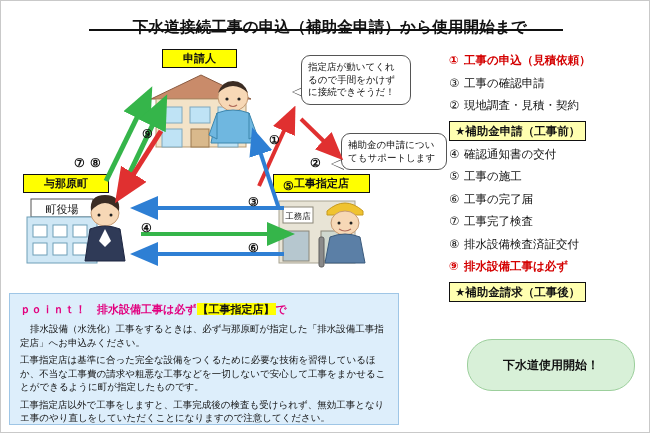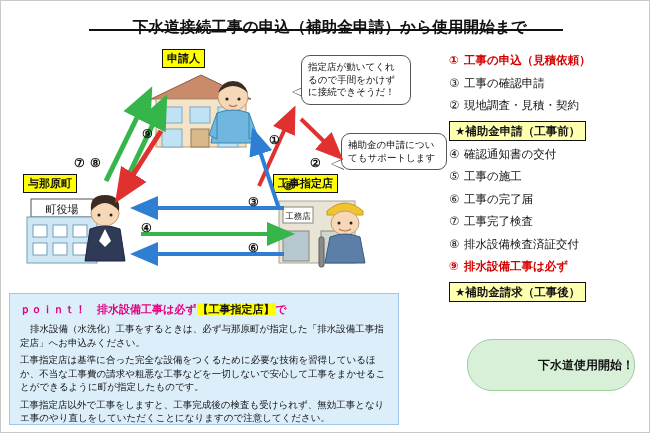--- a/index.html
+++ b/index.html
@@ -39,29 +39,29 @@
   .step.box{
     border:1.5px solid #111;background:#ffffb0;
     display:inline-block;padding:2px 5px;margin-bottom:6px;
     font-weight:bold;color:#111;
   }
   .star{color:#111;font-weight:bold;}
   
   #goal{
     position:absolute;left:466px;top:338px;width:166px;height:50px;
     background:#d8f0d8;border:1px solid #9ccf9c;border-radius:25px;
-    display:flex;align-items:center;justify-content:flex-end;
+    display:flex;align-items:center;justify-content:center;
     font-size:12px;color:#111;font-weight:bold;
   }
   
   #diagram{position:absolute;left:0;top:40px;width:440px;height:250px;}
   
   .lbl{
     position:absolute;font-size:11px;font-weight:bold;color:#111;
-    background:#ffff00;border:1px solid #111;padding:1px 4px;white-space:nowrap;
+    background:#ffff00;border:1px solid #111;padding:1px 20px;white-space:nowrap;
   }
   #lbl-applicant{left:161px;top:8px;}
   #lbl-town{left:22px;top:133px;}
   #lbl-shitei{left:272px;top:133px;}
   
   .bubble{
     position:absolute;background:#ffffff;border:1px solid #555;border-radius:9px;
     font-size:9.5px;line-height:12.5px;color:#111;padding:5px 6px;
   }
   #bubble1{left:300px;top:14px;width:96px;}

